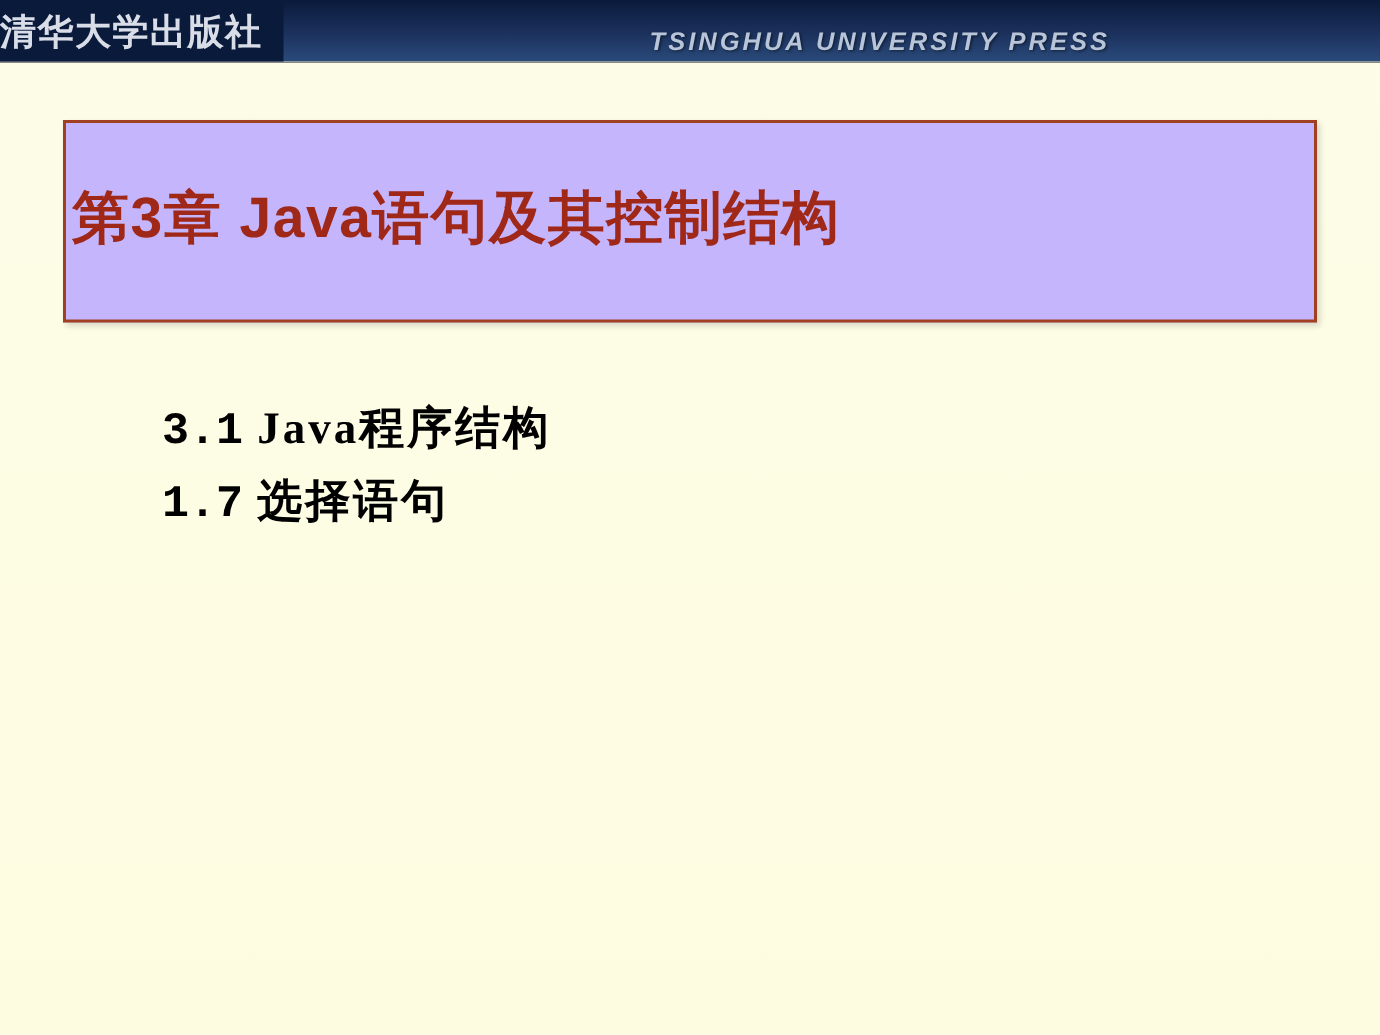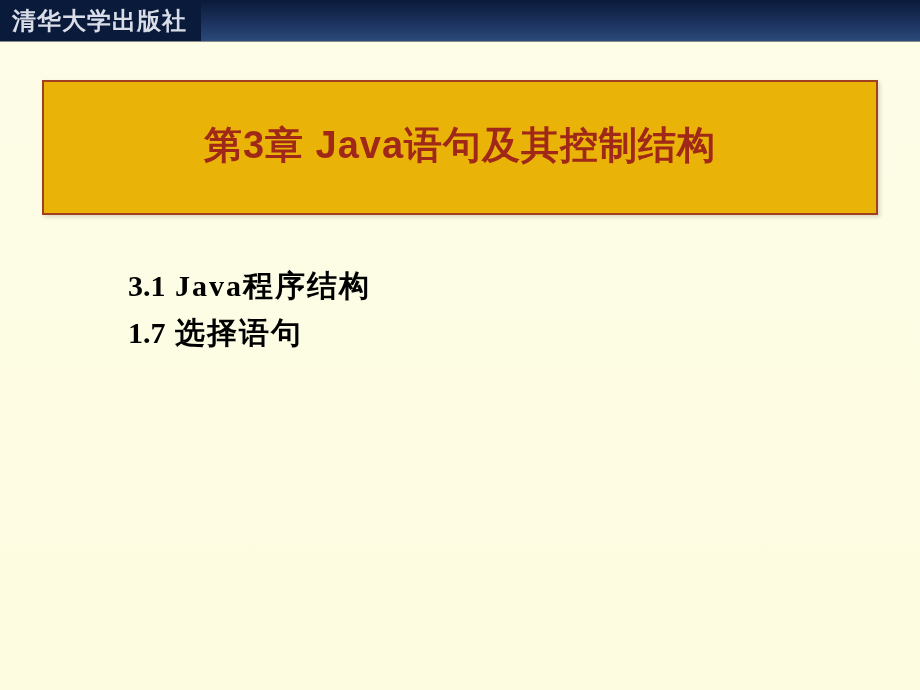--- a/index.html
+++ b/index.html
@@ -22,44 +22,43 @@
       align-items: center;
       position: relative;
       border-bottom: 1px solid #888;
     }
     .header-logo {
       background: #0a1a3a;
       color: #d8dde8;
       font-size: 24px;
       font-weight: bold;
       font-family: "SimHei", "Microsoft YaHei", sans-serif;
-      padding: 6px 14px 6px 12px;
+      padding: 6px 14px 6px 0;
       letter-spacing: 1px;
       height: 100%;
       display: flex;
       align-items: center;
     }
     .header-sub {
       position: absolute;
       right: 180px;
       bottom: 3px;
       color: #b8c4d8;
       font-size: 17px;
       font-family: Arial, sans-serif;
       font-style: italic;
       font-weight: bold;
       letter-spacing: 2px;
       text-shadow: 1px 1px 2px rgba(0,0,0,0.5);
     }
     .title-box {
       margin: 38px 42px 0 42px;
       border: 2px solid #a04020;
-      background: #eab308;
-      padding: 38px 20px 42px 20px;
-      text-align: center;
+      background: #c4b5fd;
+      padding: 38px 20px 42px 4px;
       box-shadow: 2px 2px 4px rgba(0,0,0,0.15);
     }
     .chapter-title {
       color: #a02818;
       font-size: 38px;
       font-weight: bold;
       font-family: "SimHei", "Microsoft YaHei", sans-serif;
       letter-spacing: 1px;
     }
     .toc {
@@ -67,30 +66,30 @@
     }
     .toc-item {
       color: #000000;
       font-size: 30px;
       font-weight: bold;
       font-family: "SimSun", "KaiTi", serif;
       line-height: 1.55;
       letter-spacing: 2px;
     }
     .toc-item .num {
-      font-family: Liberation Serif, serif;
+      font-family: Liberation Mono, monospace;
       letter-spacing: 0;
-      margin-left: 20px;
     }
   </style>
 </head>
 <body>
 
 <div class="header">
   <div class="header-logo">清华大学出版社</div>
+  <div class="header-sub">TSINGHUA UNIVERSITY PRESS</div>
 </div>
 
 <div class="title-box">
   <div class="chapter-title">第3章  Java语句及其控制结构</div>
 </div>
 
 <div class="toc">
   <div class="toc-item"><span class="num">3.1</span><span>  Java程序结构</span></div>
   <div class="toc-item"><span class="num">1.7</span><span>  选择语句</span></div>
 </div>

